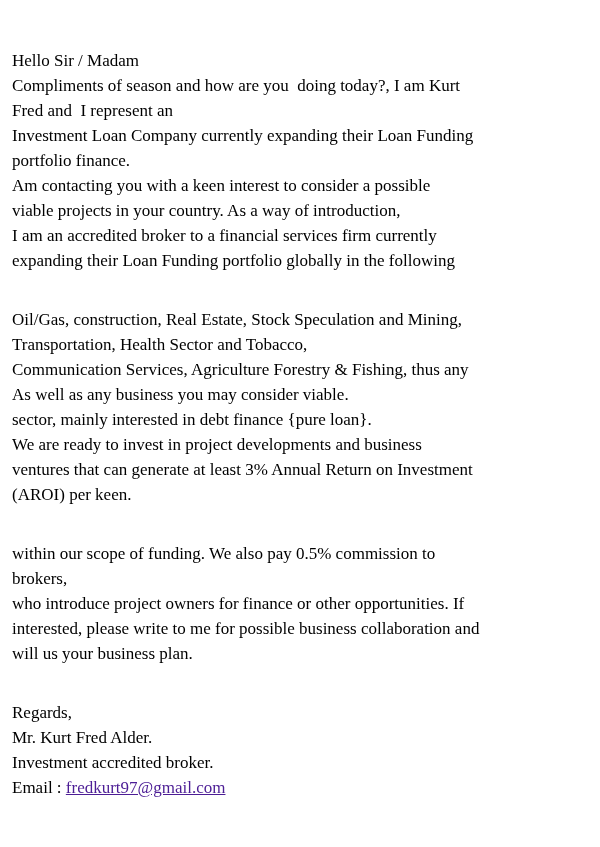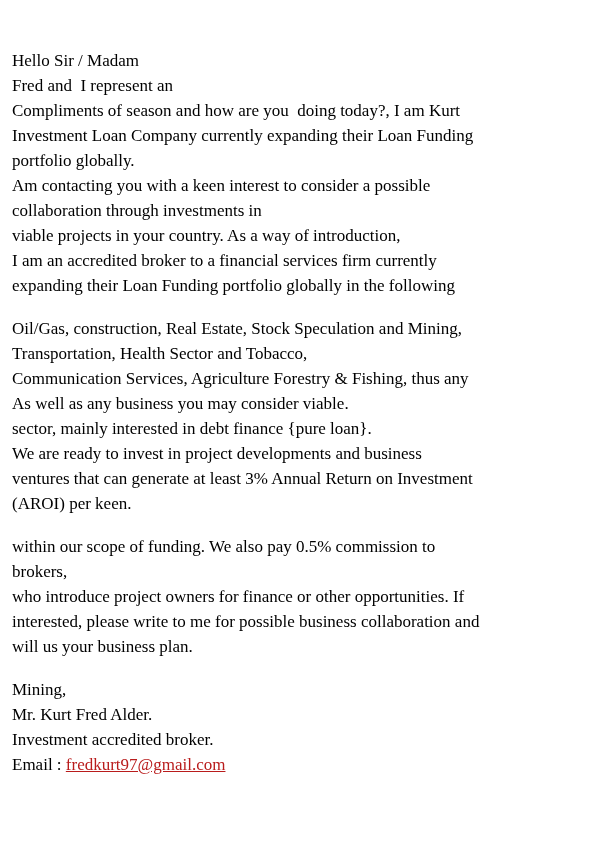--- a/index.html
+++ b/index.html
@@ -14,44 +14,43 @@
     overflow: hidden;
   }
   .email-body {
     padding: 48px 8px 0 12px;
     font-family: Liberation Serif, serif;
     font-size: 17px;
     line-height: 25px;
     color: #000000;
   }
   .paragraph + .paragraph {
-    margin-top: 18px;
+    margin-top: 34px;
   }
   .line {
     white-space: pre; 
   }
   .email-link {
-    color: #b91c1c;
+    color: #4c1d95;
     text-decoration: underline;
     cursor: pointer;
   }
 </style>
 </head>
 <body>
 
 <div class="page">
   <div class="email-body" id="email-body-root">
       <div class="paragraph">
         <div class="line">Hello Sir / Madam</div>
+        <div class="line">Compliments of season and how are you  doing today?, I am Kurt</div>
         <div class="line">Fred and  I represent an</div>
-        <div class="line">Compliments of season and how are you  doing today?, I am Kurt</div>
         <div class="line">Investment Loan Company currently expanding their Loan Funding</div>
-        <div class="line">portfolio globally.</div>
+        <div class="line">portfolio finance.</div>
         <div class="line">Am contacting you with a keen interest to consider a possible</div>
-        <div class="line">collaboration through investments in</div>
         <div class="line">viable projects in your country. As a way of introduction,</div>
         <div class="line">I am an accredited broker to a financial services firm currently</div>
         <div class="line">expanding their Loan Funding portfolio globally in the following</div>
       </div>
       <div class="paragraph">
         <div class="line">Oil/Gas, construction, Real Estate, Stock Speculation and Mining,</div>
         <div class="line">Transportation, Health Sector and Tobacco,</div>
         <div class="line">Communication Services, Agriculture Forestry &amp; Fishing, thus any</div>
         <div class="line">As well as any business you may consider viable.</div>
         <div class="line">sector, mainly interested in debt finance {pure loan}.</div>
@@ -60,19 +59,19 @@
         <div class="line">(AROI) per keen.</div>
       </div>
       <div class="paragraph">
         <div class="line">within our scope of funding. We also pay 0.5% commission to</div>
         <div class="line">brokers,</div>
         <div class="line">who introduce project owners for finance or other opportunities. If</div>
         <div class="line">interested, please write to me for possible business collaboration and</div>
         <div class="line">will us your business plan.</div>
       </div>
       <div class="paragraph">
-        <div class="line">Mining,</div>
+        <div class="line">Regards,</div>
         <div class="line">Mr. Kurt Fred Alder.</div>
         <div class="line">Investment accredited broker.</div>
         <div class="line"><span>Email : </span><a class="email-link" href="mailto:fredkurt97@gmail.com">fredkurt97@gmail.com</a></div>
       </div>
     </div>
 </div>
 
 </body></html>

